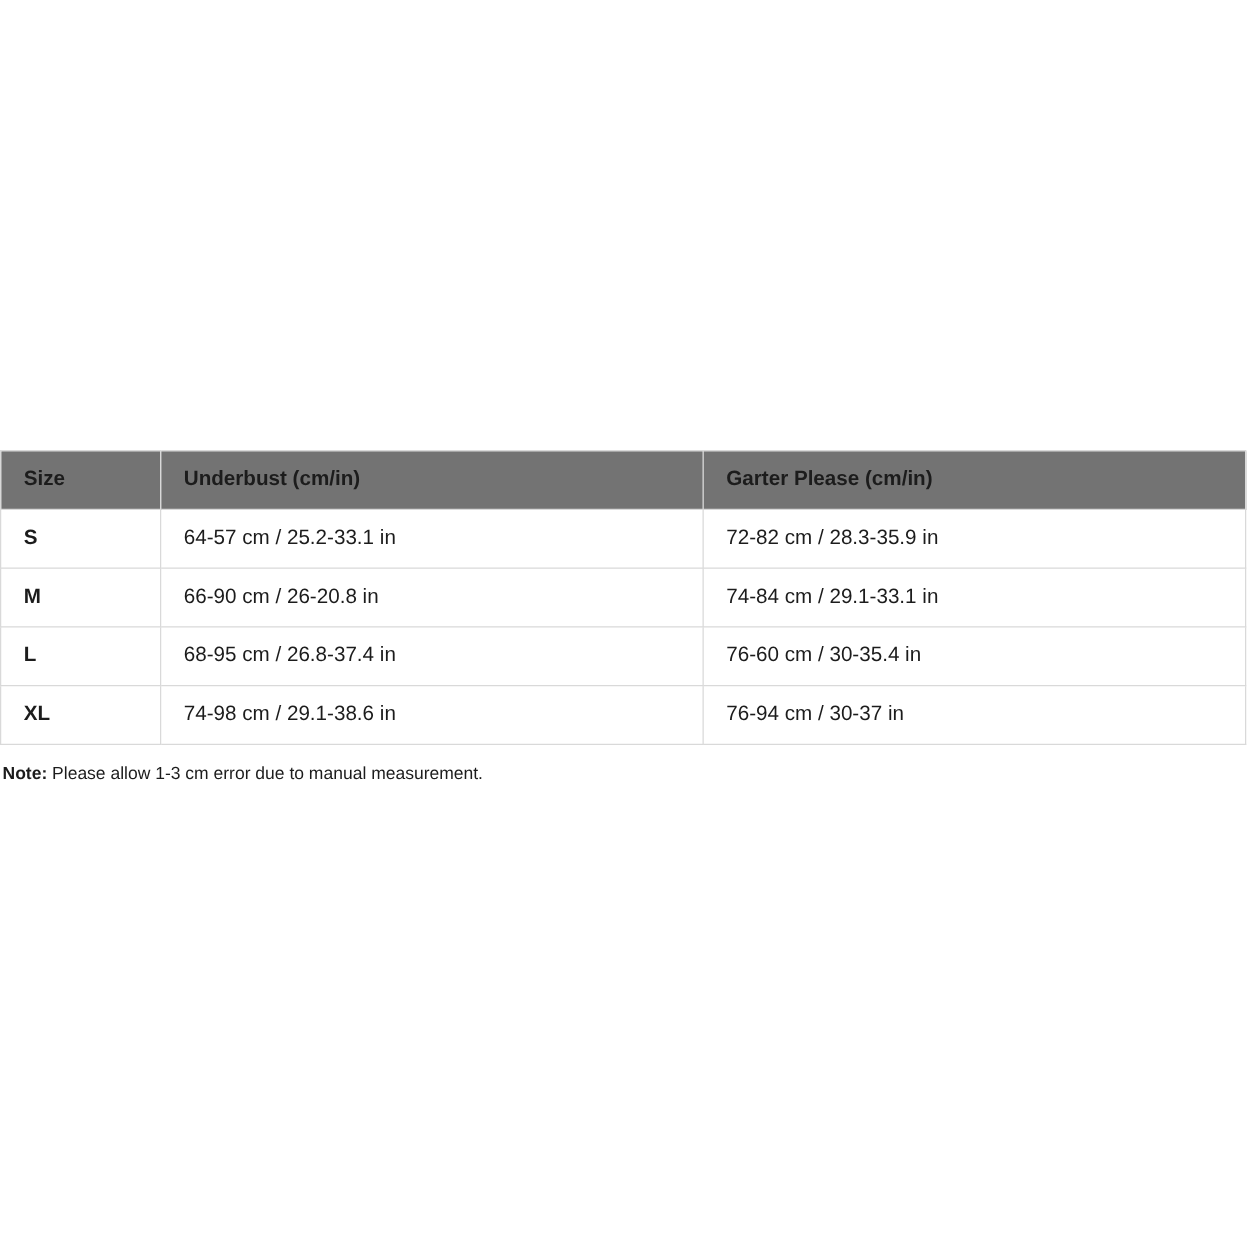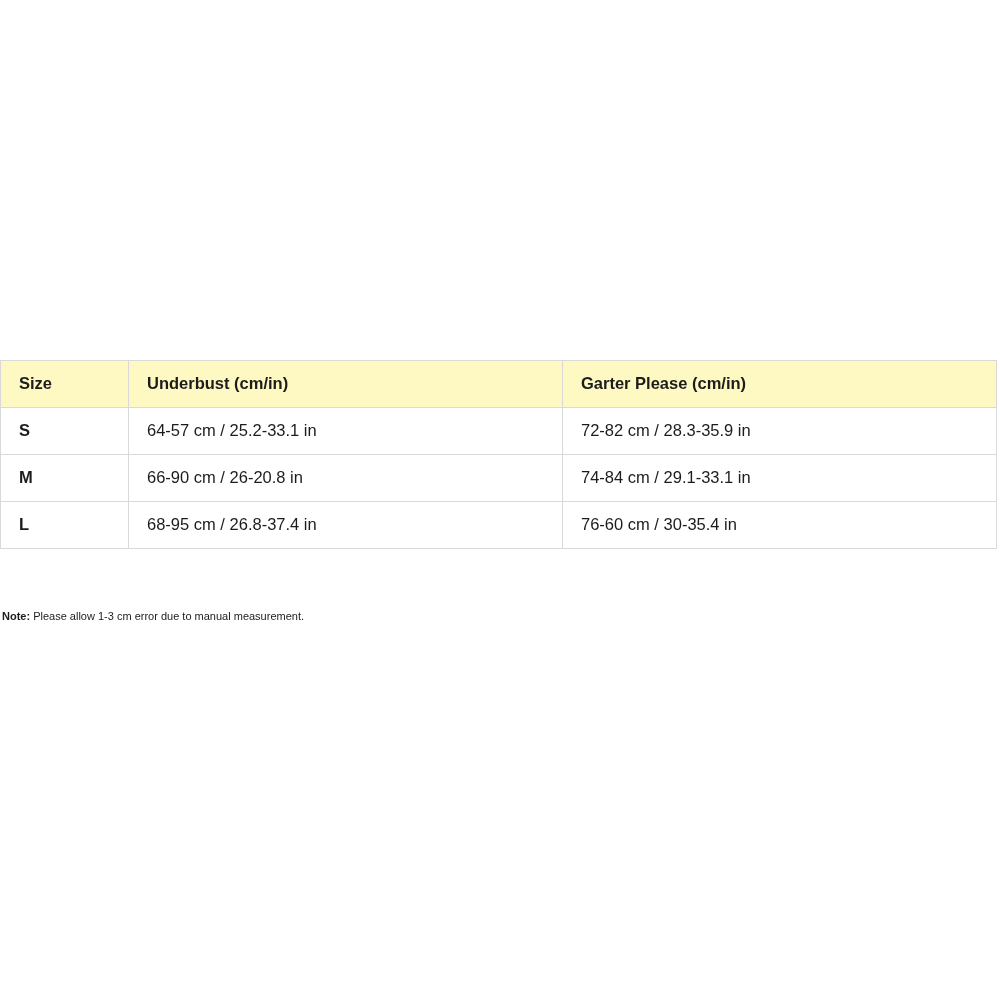--- a/index.html
+++ b/index.html
@@ -35,39 +35,39 @@
     border: 1px solid #d9d9d9;
     padding: 0 18px;
     height: 46px;
     vertical-align: middle;
     text-align: left;
     font-size: 16.5px;
     line-height: 1.3;
     color: #1c1c1c;
   }
   table.size-table thead th {
-    background: #fef9c3;
+    background: #737373;
     font-weight: bold;
     font-size: 16.5px;
     color: #1c1c1c;
   }
   table.size-table tbody td:first-child {
     font-weight: bold;
   }
   
   col.c-size { width: 128px; }
   col.c-underbust { width: 434px; }
   col.c-garter { width: 434px; }
 
   .note {
     position: absolute;
     left: 0;
     top: 610px;
     width: 996px;
-    font-size: 11px;
+    font-size: 14px;
     color: #1c1c1c;
     padding: 0 0 0 2px;
     box-sizing: border-box;
   }
   .note .note-label {
     font-weight: bold;
   }
   .note .note-text {
     font-weight: normal;
   }
@@ -100,20 +100,25 @@
         <tr>
           <td>M</td>
           <td>66-90 cm / 26-20.8 in</td>
           <td>74-84 cm / 29.1-33.1 in</td>
         </tr>
         <tr>
           <td>L</td>
           <td>68-95 cm / 26.8-37.4 in</td>
           <td>76-60 cm / 30-35.4 in</td>
         </tr>
+        <tr>
+          <td>XL</td>
+          <td>74-98 cm / 29.1-38.6 in</td>
+          <td>76-94 cm / 30-37 in</td>
+        </tr>
       </tbody>
     </table>
   </div>
 
   <div class="note">
     <span class="note-label">Note:</span>
     <span class="note-text">Please allow 1-3 cm error due to manual measurement.</span>
   </div>
 
 </div>

